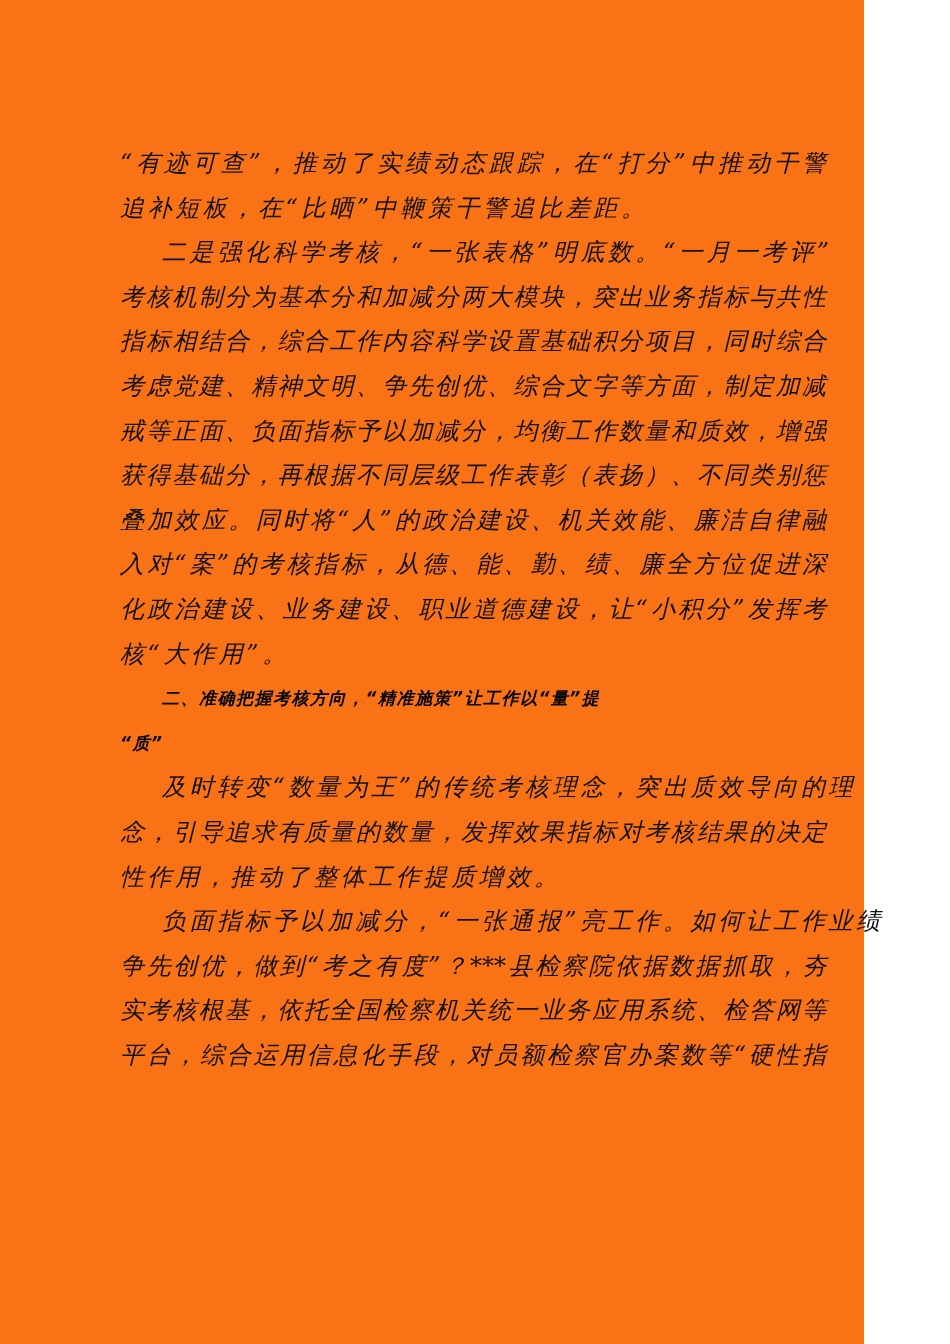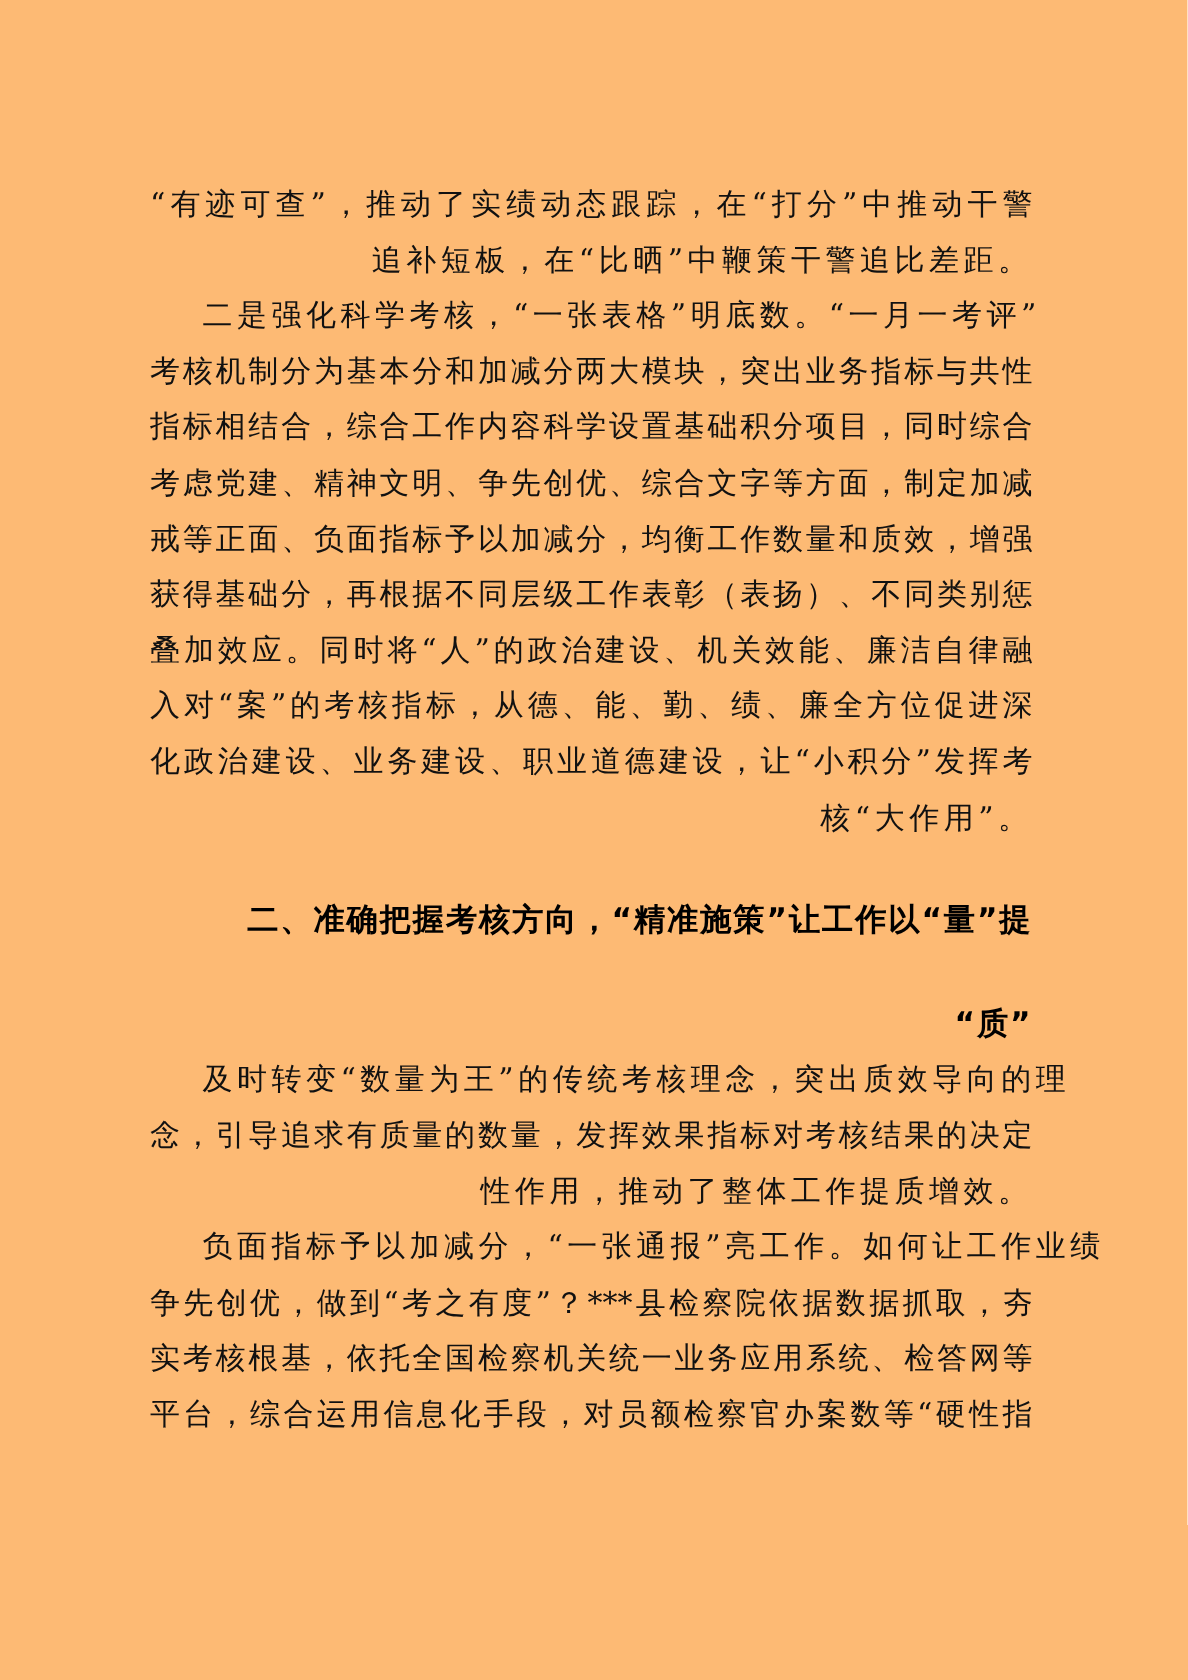--- a/index.html
+++ b/index.html
@@ -12,54 +12,53 @@
     height: 1344px;
     position: relative;
     overflow: hidden;
     font-family: "DejaVu Serif", "Liberation Serif", serif;
     color: #111111;
   }
   .page {
     position: absolute;
     left: 0;
     top: 0;
-    width: 950px;
+    width: 864px;
     height: 1344px;
-    background: #fdba74;
+    background: #f97316;
+    font-style: italic;
   }
   .text-block {
     position: absolute;
     left: 120px;
     top: 141px;
     width: 706px;
   }
   .line {
     height: 44.6px;
     line-height: 44.6px;
     font-size: 24px;
     white-space: nowrap;
     letter-spacing: 3.6px;
     display: block;
-    text-align: right;
   }
   .line.indent {
     padding-left: 42px;
   }
   .line.justify {
     text-align: justify;
     text-align-last: justify;
     letter-spacing: 0;
   }
   .heading .line {
     font-family: "DejaVu Sans", "Liberation Sans", sans-serif;
     font-weight: bold;
-    font-size: 25px;
+    font-size: 17px;
     letter-spacing: 1.5px;
     color: #000000;
-    margin-top: 38px;
   }
 </style>
 </head>
 <body>
 
 <div class="page">
   <div class="text-block">
 
     <div class="para">
       <span class="line justify">“有迹可查”，推动了实绩动态跟踪，在“打分”中推动干警</span>

